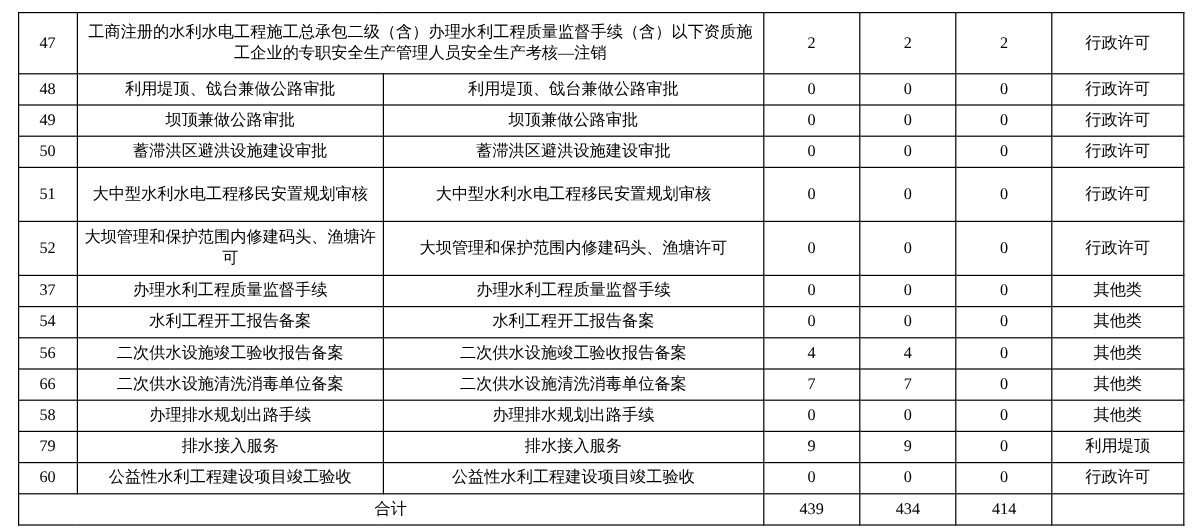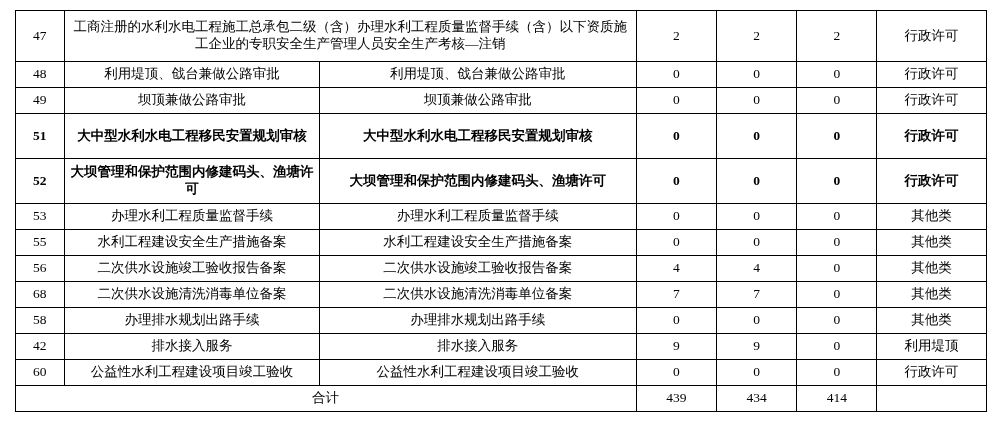--- a/index.html
+++ b/index.html
@@ -37,21 +37,21 @@
     font-family: "Liberation Serif", "DejaVu Serif", serif;
     word-break: break-all;
   }
   .col-no    { width: 48px; }
   .col-name  { width: 248px; }
   .col-item  { width: 308px; }
   .col-num   { width: 78px; }
   .col-type  { width: 106px; }
 
   td.tall-1 { height: 46px; }
-  td.tall-2 { height: 40px; font-weight: bold; }
+  td.tall-2 { height: 40px; }
   td.norm   { height: 21px; }
 
   .total-label {
     text-align: center;
   }
 </style>
 </head>
 <body>
 
 <div id="page">
@@ -87,84 +87,93 @@
         <tr>
           <td class="norm">49</td>
           <td class="norm">坝顶兼做公路审批</td>
           <td class="norm">坝顶兼做公路审批</td>
           <td class="norm">0</td>
           <td class="norm">0</td>
           <td class="norm">0</td>
           <td class="norm">行政许可</td>
         </tr>
         <tr>
+          <td class="norm">50</td>
+          <td class="norm">蓄滞洪区避洪设施建设审批</td>
+          <td class="norm">蓄滞洪区避洪设施建设审批</td>
+          <td class="norm">0</td>
+          <td class="norm">0</td>
+          <td class="norm">0</td>
+          <td class="norm">行政许可</td>
+        </tr>
+        <tr>
           <td class="tall-2">51</td>
           <td class="tall-2">大中型水利水电工程移民安置规划审核</td>
           <td class="tall-2">大中型水利水电工程移民安置规划审核</td>
           <td class="tall-2">0</td>
           <td class="tall-2">0</td>
           <td class="tall-2">0</td>
           <td class="tall-2">行政许可</td>
         </tr>
         <tr>
           <td class="tall-2">52</td>
           <td class="tall-2">大坝管理和保护范围内修建码头、渔塘许可</td>
           <td class="tall-2">大坝管理和保护范围内修建码头、渔塘许可</td>
           <td class="tall-2">0</td>
           <td class="tall-2">0</td>
           <td class="tall-2">0</td>
           <td class="tall-2">行政许可</td>
         </tr>
         <tr>
-          <td class="norm">53</td>
+          <td class="norm">37</td>
           <td class="norm">办理水利工程质量监督手续</td>
           <td class="norm">办理水利工程质量监督手续</td>
           <td class="norm">0</td>
           <td class="norm">0</td>
           <td class="norm">0</td>
           <td class="norm">其他类</td>
         </tr>
         <tr>
-          <td class="norm">55</td>
-          <td class="norm">水利工程建设安全生产措施备案</td>
-          <td class="norm">水利工程建设安全生产措施备案</td>
+          <td class="norm">54</td>
+          <td class="norm">水利工程开工报告备案</td>
+          <td class="norm">水利工程开工报告备案</td>
           <td class="norm">0</td>
           <td class="norm">0</td>
           <td class="norm">0</td>
           <td class="norm">其他类</td>
         </tr>
         <tr>
           <td class="norm">56</td>
           <td class="norm">二次供水设施竣工验收报告备案</td>
           <td class="norm">二次供水设施竣工验收报告备案</td>
           <td class="norm">4</td>
           <td class="norm">4</td>
           <td class="norm">0</td>
           <td class="norm">其他类</td>
         </tr>
         <tr>
-          <td class="norm">68</td>
+          <td class="norm">66</td>
           <td class="norm">二次供水设施清洗消毒单位备案</td>
           <td class="norm">二次供水设施清洗消毒单位备案</td>
           <td class="norm">7</td>
           <td class="norm">7</td>
           <td class="norm">0</td>
           <td class="norm">其他类</td>
         </tr>
         <tr>
           <td class="norm">58</td>
           <td class="norm">办理排水规划出路手续</td>
           <td class="norm">办理排水规划出路手续</td>
           <td class="norm">0</td>
           <td class="norm">0</td>
           <td class="norm">0</td>
           <td class="norm">其他类</td>
         </tr>
         <tr>
-          <td class="norm">42</td>
+          <td class="norm">79</td>
           <td class="norm">排水接入服务</td>
           <td class="norm">排水接入服务</td>
           <td class="norm">9</td>
           <td class="norm">9</td>
           <td class="norm">0</td>
           <td class="norm">利用堤顶</td>
         </tr>
         <tr>
           <td class="norm">60</td>
           <td class="norm">公益性水利工程建设项目竣工验收</td>

